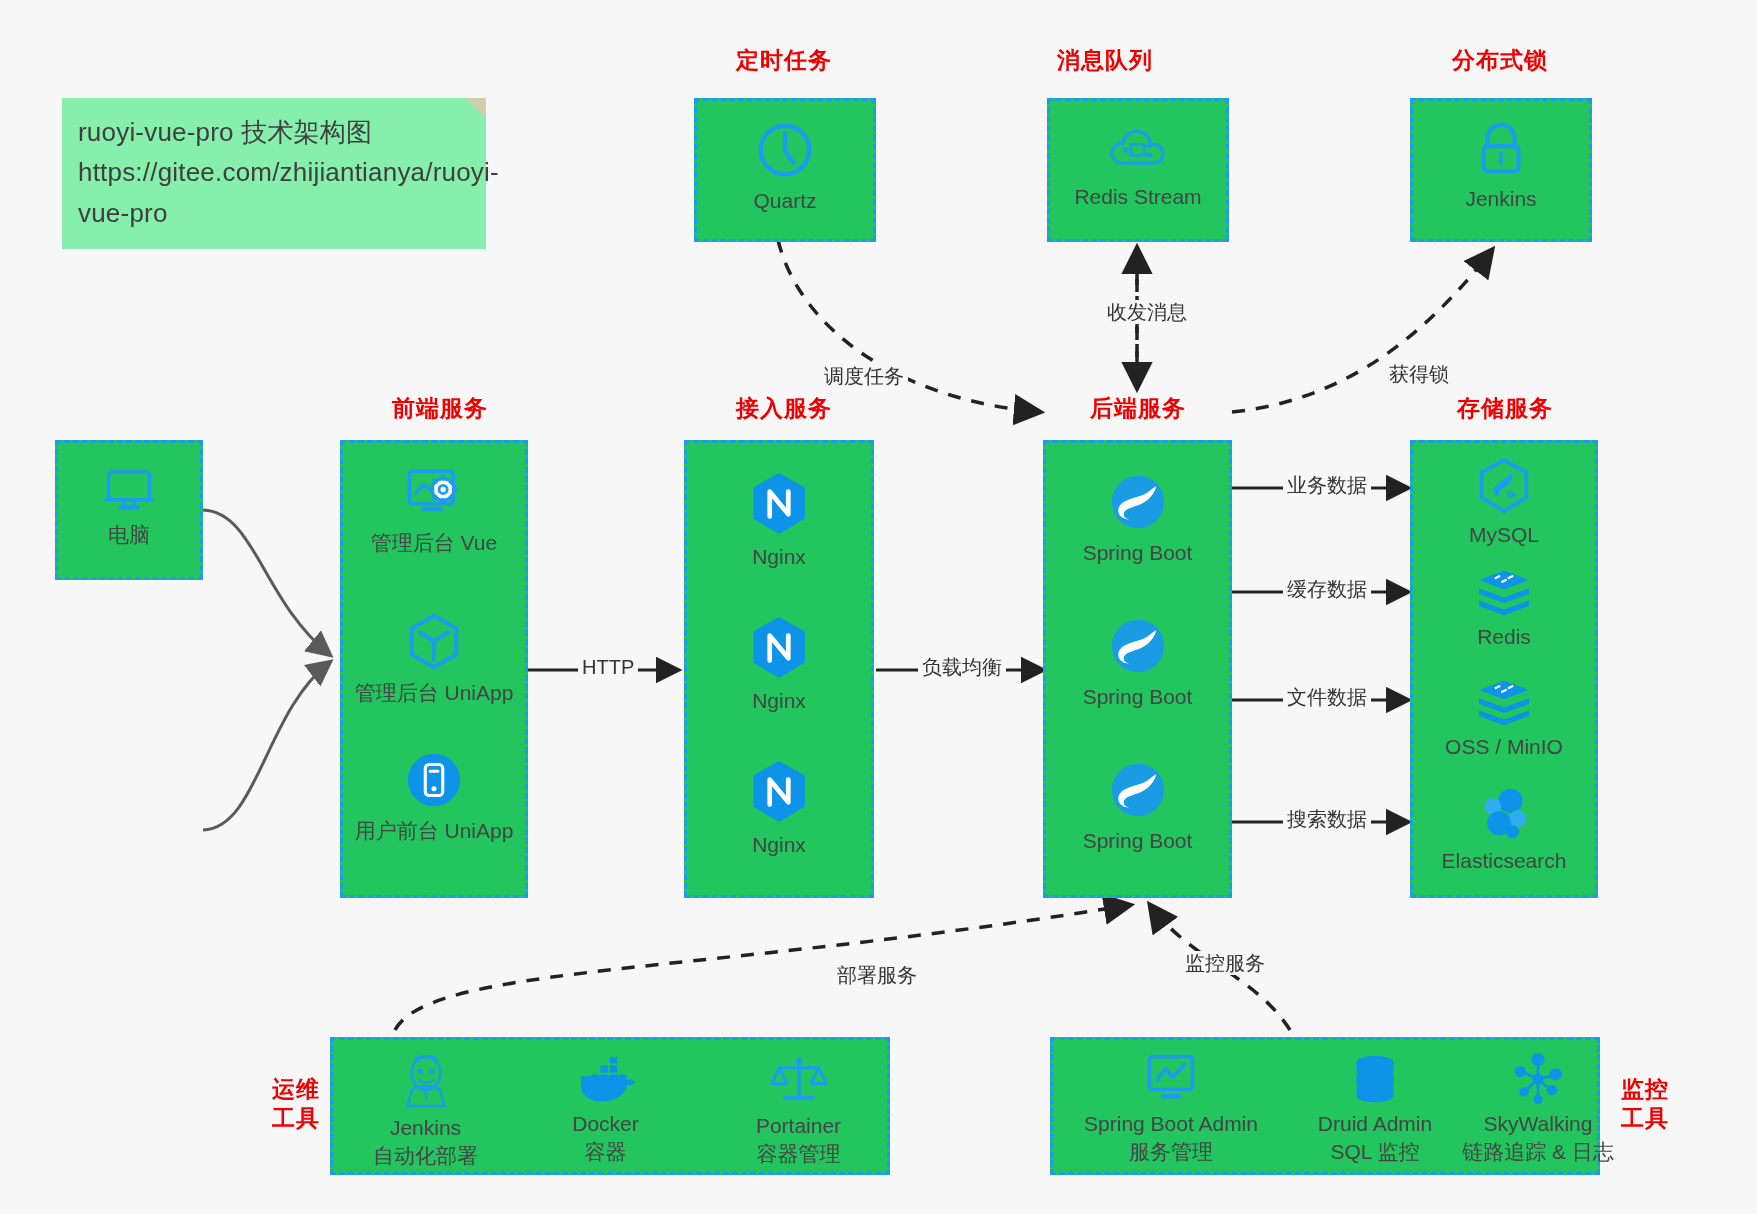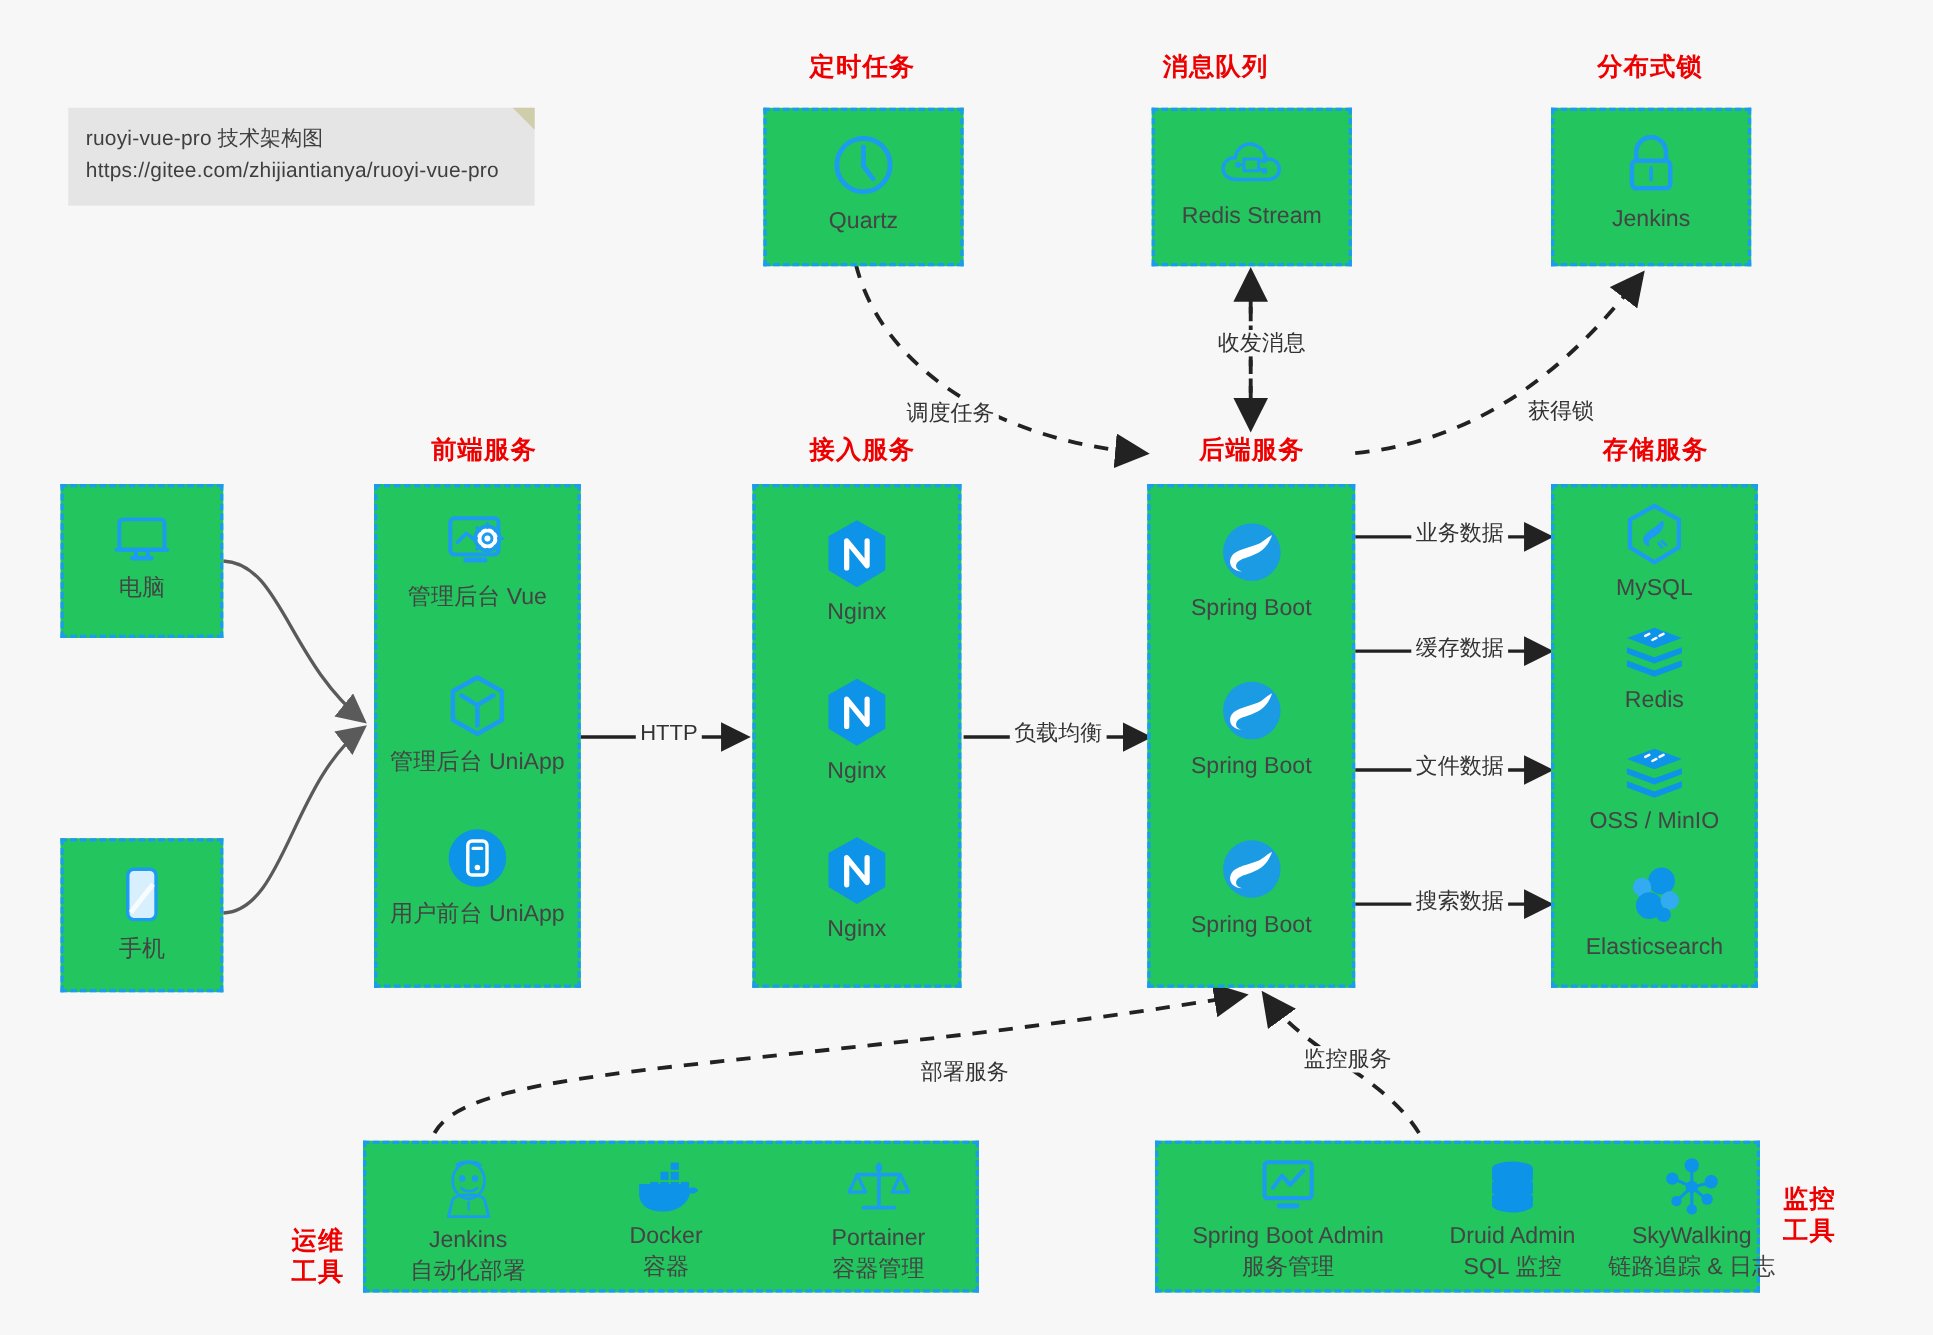--- a/index.html
+++ b/index.html
@@ -23,23 +23,23 @@
     position: absolute;
     left: 0; top: 0;
     width: 1757px;
     height: 1214px;
     pointer-events: none;
   }
 
   
   .note {
     position: absolute;
-    background: #e5e5e5;
+    background: #86efac;
     padding: 14px 16px 16px 16px;
-    font-size: 19px;
+    font-size: 26px;
     line-height: 1.55;
     color: #3f3f3f;
     letter-spacing: .2px;
   }
   .note .fold {
     position: absolute;
     right: 0; top: 0;
     width: 0; height: 0;
     border-left: 20px solid transparent;
     border-top: 20px solid #cfcdaa;
@@ -207,31 +207,20 @@
           <rect x="8" y="8" width="46" height="31" rx="4" fill="none" stroke="#1c9bf0" stroke-width="4"></rect>
           <path d="M25 39 L25 46 M37 39 L37 46" stroke="#1c9bf0" stroke-width="4"></path>
           <rect x="19" y="45" width="24" height="5" rx="2.5" fill="#1c9bf0"></rect>
           <path d="M5 39 L57 39" stroke="#1c9bf0" stroke-width="4" stroke-linecap="round"></path>
         </svg>
       </span>
       <span class="lbl">电脑</span>
     </div>
   </div>
 
-  <div class="group" style="left:55px; top:762px; width:148px; height:140px;">
-    <div class="node" style="top:20px;">
-      <span class="icon">
-        <svg width="44" height="58" viewBox="0 0 48 62">
-          <rect x="10" y="5" width="28" height="50" rx="6" fill="#d8effd" stroke="#1c9bf0" stroke-width="3.4"></rect>
-          <path d="M13 48 L35 20" stroke="#ffffff" stroke-width="5" opacity=".85"></path>
-        </svg>
-      </span>
-      <span class="lbl">手机</span>
-    </div>
-  </div>
 
   <div class="group-title" style="left:340px; top:393px; width:200px;">前端服务</div>
   <div class="group" style="left:340px; top:440px; width:188px; height:458px;">
     <div class="node" style="top:22px;">
       <span class="icon">
         <svg width="62" height="58" viewBox="0 0 68 62">
           <rect x="7" y="6" width="48" height="36" rx="4" fill="none" stroke="#1c9bf0" stroke-width="4"></rect>
           <path d="M14 30 L23 21 L31 27 L41 15" fill="none" stroke="#1c9bf0" stroke-width="3.6" stroke-linecap="round" stroke-linejoin="round"></path>
           <rect x="20" y="45" width="24" height="5" rx="2.5" fill="#1c9bf0"></rect>
           <g transform="translate(44,26)">
@@ -373,21 +362,21 @@
           <circle cx="18" cy="23" r="9" fill="#33abf0"></circle>
           <circle cx="25" cy="41" r="13" fill="#0d93e8"></circle>
           <circle cx="45" cy="36" r="9" fill="#33abf0"></circle>
           <circle cx="39" cy="50" r="7" fill="#0d93e8"></circle>
         </svg>
       </span>
       <span class="lbl">Elasticsearch</span>
     </div>
   </div>
 
-  <div class="group-title side" style="left:258px; top:1113px;">
+  <div class="group-title side" style="left:258px; top:1075px;text-align:right;">
     <div>运维</div>
     <div>工具</div>
   </div>
   <div class="group" style="left:330px; top:1037px; width:560px; height:138px;">
     <div class="hnode" style="left:10px; top:12px; width:165px;">
       <span class="icon">
         <svg width="54" height="58" viewBox="0 0 56 60">
           <ellipse cx="28" cy="22" rx="15" ry="17" fill="none" stroke="#1c9bf0" stroke-width="2.6"></ellipse>
           <path d="M13 40 C16 34 40 34 43 40 L47 56 L9 56 Z" fill="none" stroke="#1c9bf0" stroke-width="2.6" stroke-linejoin="round"></path>
           <circle cx="22" cy="20" r="3" fill="#1c9bf0"></circle>

